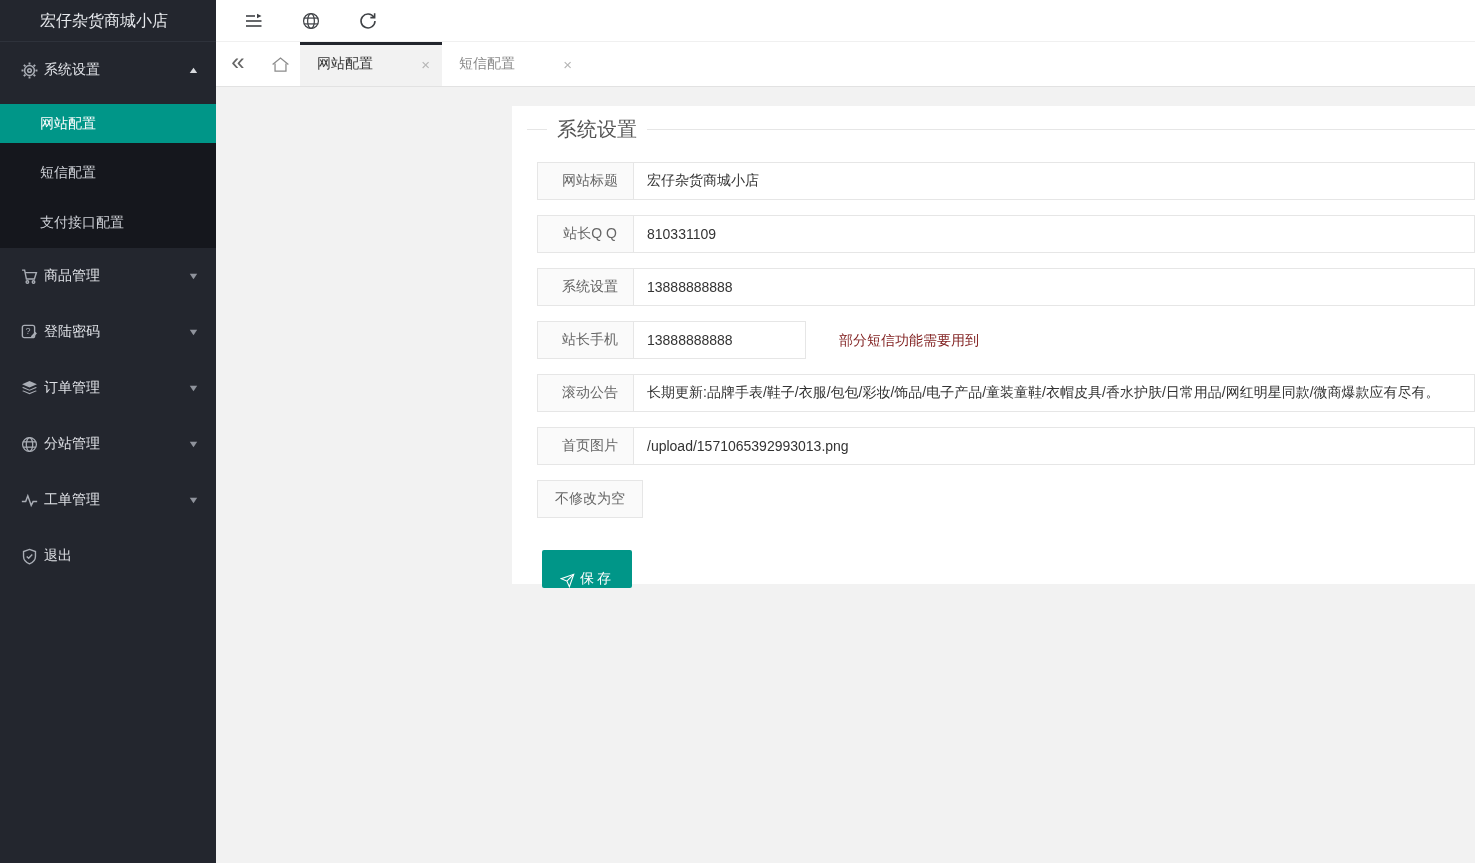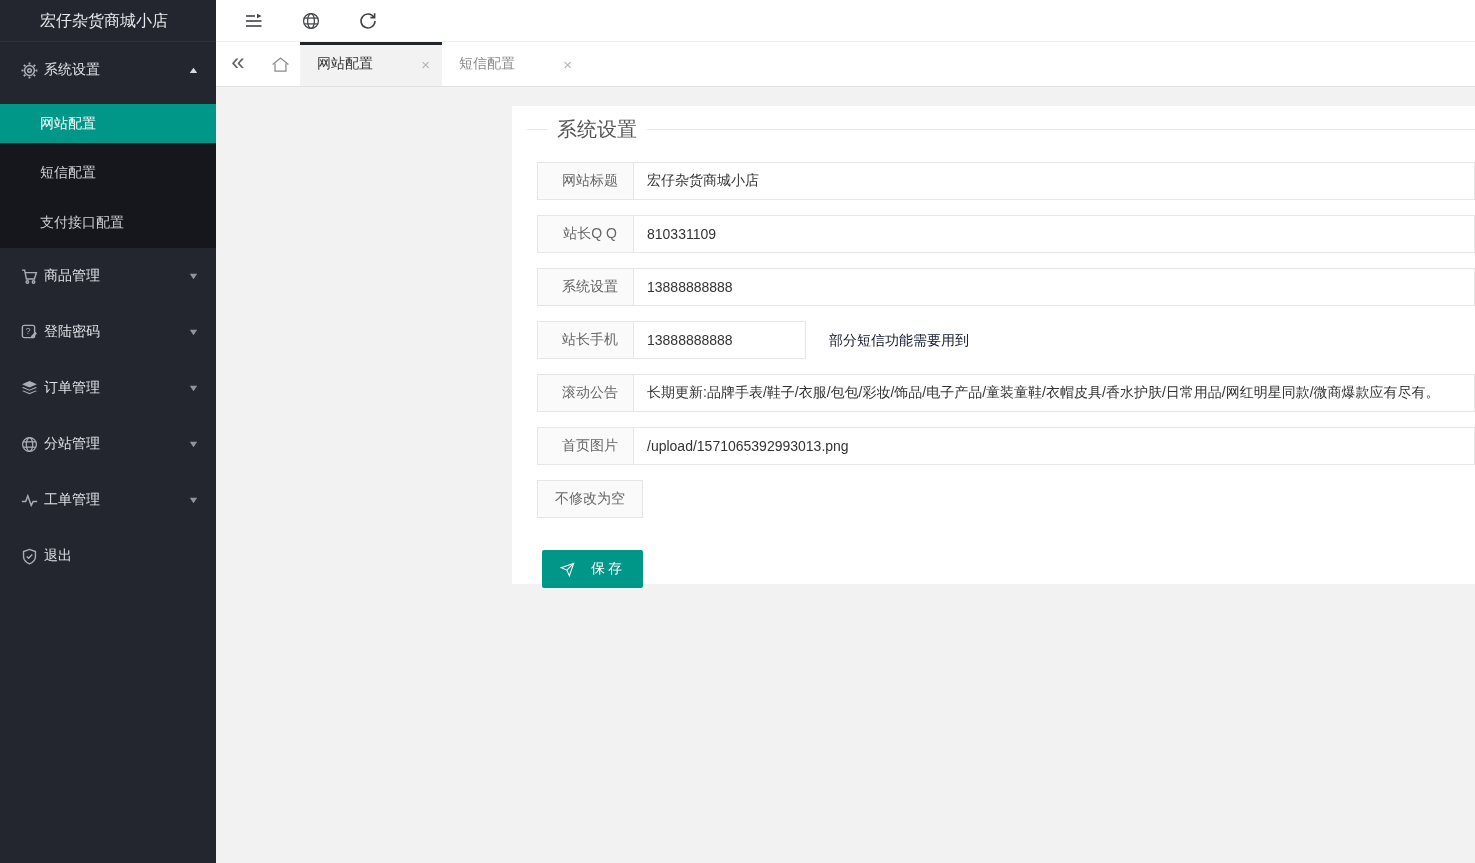--- a/index.html
+++ b/index.html
@@ -49,23 +49,23 @@
   .form-rows{margin-top:32px;padding-left:15px;}
   .frow{position:relative;height:38px;margin-bottom:15px;}
   .flabel{position:absolute;left:10px;top:0;width:104px;height:36px;border:1px solid #e6e6e6;
           background:#fafafa;color:#666;font-size:14px;display:flex;align-items:center;
           justify-content:center;white-space:nowrap;}
   .finput{position:absolute;left:106px;top:0;right:0;height:36px;border:1px solid #e6e6e6;
           background:#fff;padding:0 0 0 13px;font-size:14px;color:#333;outline:none;
           font-family:"Liberation Sans","DejaVu Sans",sans-serif;box-sizing:content-box;}
   .finput::placeholder{color:#ccc;}
   .finput.narrow{right:auto;width:158px;}
-  .fhint{position:absolute;left:302px;top:0;line-height:38px;color:#0f172a;font-size:14px;white-space:nowrap;}
+  .fhint{position:absolute;left:312px;top:0;line-height:38px;color:#7f1d1d;font-size:14px;white-space:nowrap;}
   .save-btn{margin:17px 0 0 15px;height:38px;background:#009688;color:#fff;border:none;
-            border-radius:2px;font-size:14px;display:inline-flex;align-items:center;gap:16px;
+            border-radius:2px;font-size:14px;display:inline-flex;align-items:flex-end;gap:5px;
             padding:0 18px;letter-spacing:3px;cursor:pointer;
             font-family:"Liberation Sans","DejaVu Sans",sans-serif;}
   .save-btn svg{display:block;letter-spacing:0;}
 </style>
 </head>
 <body>
 
 <div class="sidebar">
   <div class="logo">宏仔杂货商城小店</div>
 

